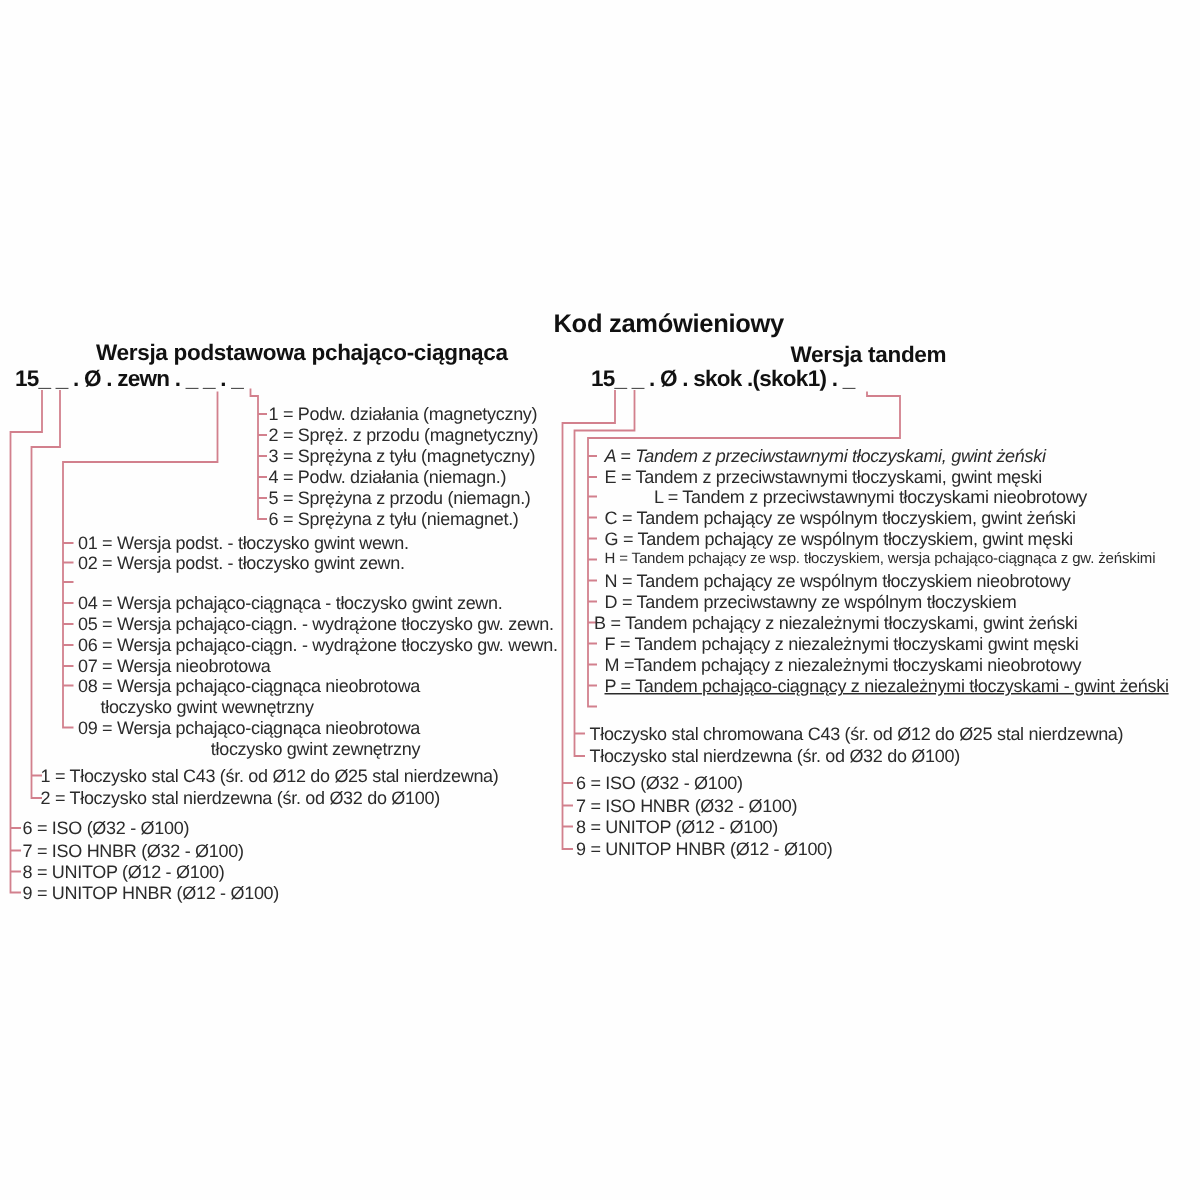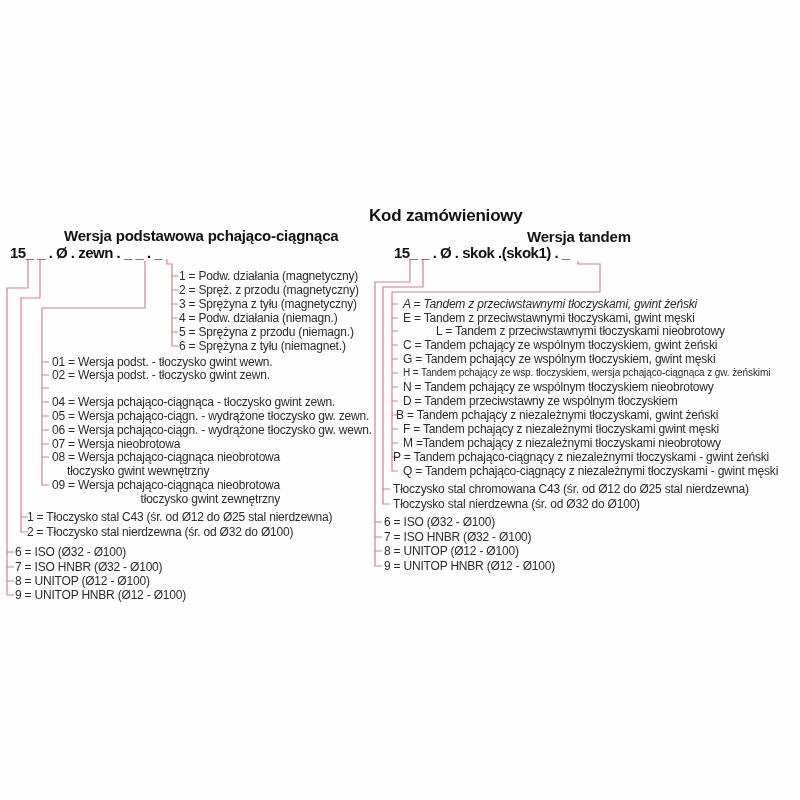--- a/index.html
+++ b/index.html
@@ -75,22 +75,21 @@
   <div class="abs item" style="left:403px; top:311px;">E = Tandem z przeciwstawnymi tłoczyskami, gwint męski</div>
   <div class="abs item" style="left:403px; top:324px;margin-left:33px;">L = Tandem z przeciwstawnymi tłoczyskami nieobrotowy</div>
   <div class="abs item" style="left:403px; top:338px;">C = Tandem pchający ze wspólnym tłoczyskiem, gwint żeński</div>
   <div class="abs item" style="left:403px; top:352px;">G = Tandem pchający ze wspólnym tłoczyskiem, gwint męski</div>
   <div class="abs item small" style="left:403px; top:367px;">H = Tandem pchający ze wsp. tłoczyskiem, wersja pchająco-ciągnąca z gw. żeńskimi</div>
   <div class="abs item" style="left:403px; top:380px;">N = Tandem pchający ze wspólnym tłoczyskiem nieobrotowy</div>
   <div class="abs item" style="left:403px; top:394px;">D = Tandem przeciwstawny ze wspólnym tłoczyskiem</div>
   <div class="abs item" style="left:396px; top:408px;">B = Tandem pchający z niezależnymi tłoczyskami, gwint żeński</div>
   <div class="abs item" style="left:403px; top:422px;">F = Tandem pchający z niezależnymi tłoczyskami gwint męski</div>
   <div class="abs item" style="left:403px; top:436px;">M =Tandem pchający z niezależnymi tłoczyskami nieobrotowy</div>
-  <div class="abs item" style="left:393px; top:450px;">P = Tandem pchająco-ciągnący z niezależnymi tłoczyskami - gwint żeński</div>
-  <div class="abs item" style="left:403px; top:464px;">Q = Tandem pchająco-ciągnący z niezależnymi tłoczyskami - gwint męski</div>
+  <div class="abs item" style="left:403px; top:450px;text-decoration:underline;">P = Tandem pchająco-ciągnący z niezależnymi tłoczyskami - gwint żeński</div>
 
   <div class="abs item" style="left:393px; top:482px;">Tłoczysko stal chromowana C43 (śr. od  Ø12 do Ø25 stal nierdzewna)</div>
   <div class="abs item" style="left:393px; top:497px;">Tłoczysko stal nierdzewna (śr. od Ø32 do Ø100)</div>
 
   <div class="abs item" style="left:384px; top:515px;">6 = ISO (Ø32 - Ø100)</div>
   <div class="abs item" style="left:384px; top:530px;">7 = ISO HNBR (Ø32 - Ø100)</div>
   <div class="abs item" style="left:384px; top:544px;">8 = UNITOP (Ø12 - Ø100)</div>
   <div class="abs item" style="left:384px; top:559px;">9 = UNITOP HNBR (Ø12 - Ø100)</div>
 
 </div>

